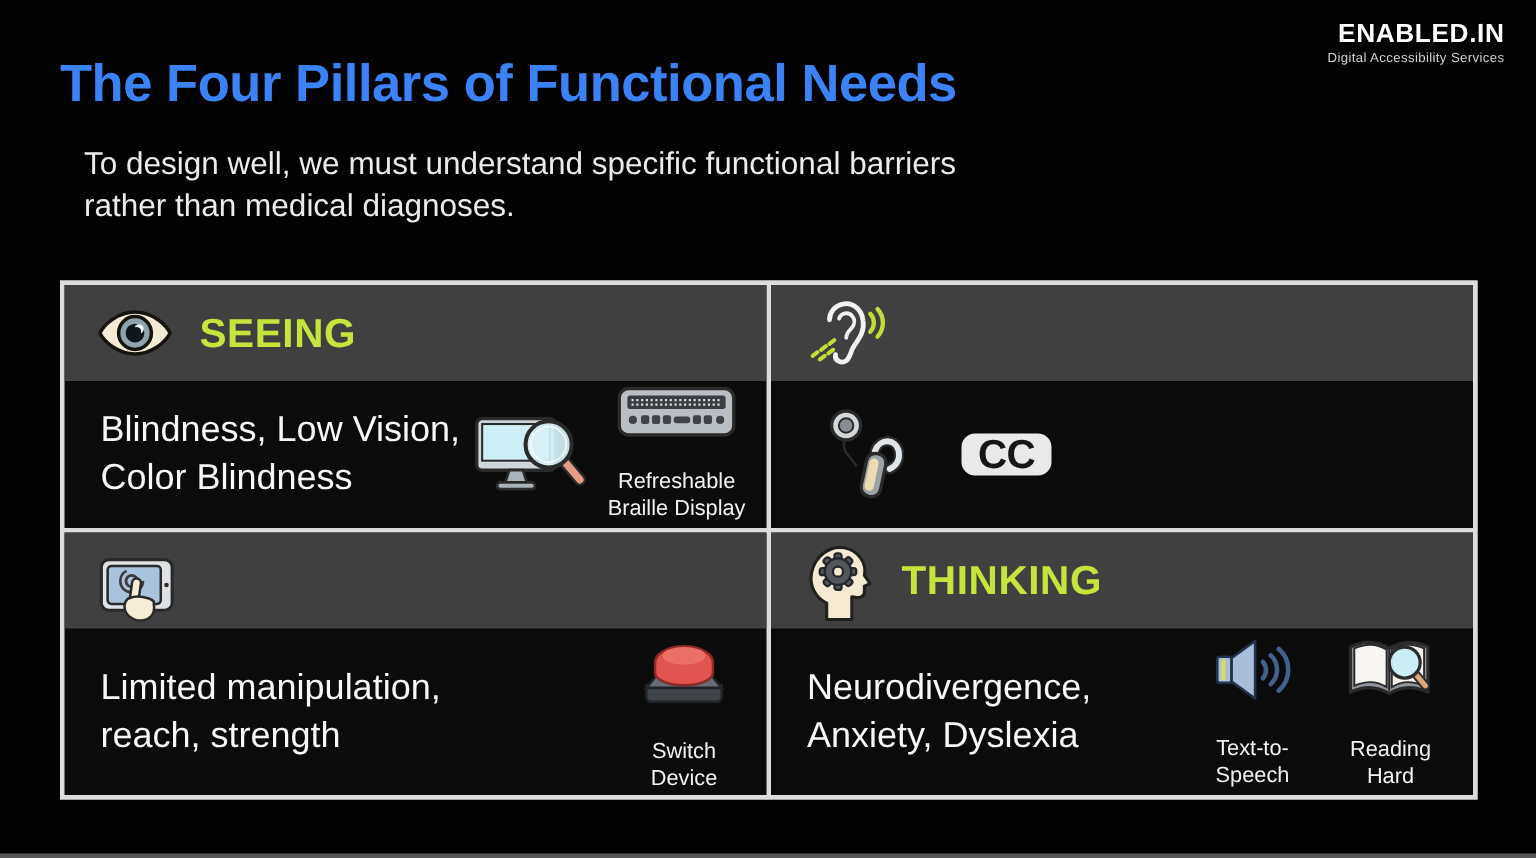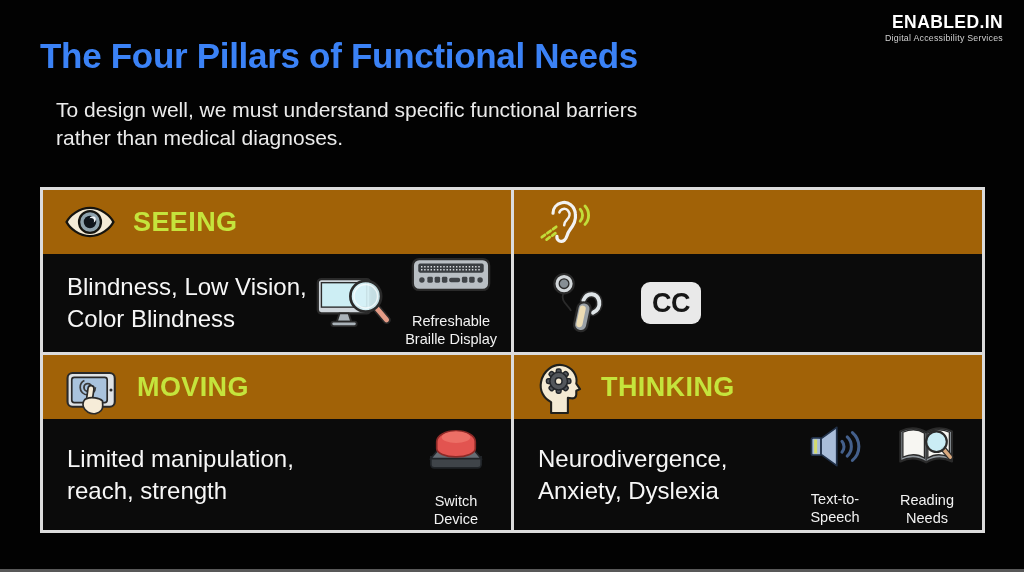--- a/index.html
+++ b/index.html
@@ -9,31 +9,31 @@
   .brand-name{font-size:17.5px;font-weight:bold;color:#ffffff;letter-spacing:.4px;line-height:1.1;}
   .brand-tagline{font-size:8.8px;color:#d2d2d2;letter-spacing:.25px;margin-top:1px;}
   .title{position:absolute;left:40px;top:36px;margin:0;font-size:35px;font-weight:bold;
          color:#3b82f6;letter-spacing:-.3px;}
   .subtitle{position:absolute;left:40px;top:80px;margin:16px;font-size:21px;color:#ebebeb;
             line-height:1.35;white-space:pre-line;}
   .grid{position:absolute;left:40px;top:187px;width:945px;height:346px;box-sizing:border-box;
         display:grid;grid-template-columns:1fr 1fr;grid-template-rows:162px 1fr;
         gap:3px;border:3px solid #dcdcdc;background:#dcdcdc;}
   .cell{display:flex;flex-direction:column;background:#0b0b0b;overflow:hidden;}
-  .cell-header{flex:0 0 64px;height:64px;background:#a16207;display:flex;align-items:center;
+  .cell-header{flex:0 0 64px;height:64px;background:#404040;display:flex;align-items:center;
                padding-left:22px;gap:18px;}
   .pillar-label{font-size:27px;font-weight:bold;color:#c5e43c;letter-spacing:.4px;}
   .cell-body{flex:1;display:flex;align-items:center;justify-content:space-between;
              padding:0 14px 0 24px;}
   .desc{font-size:24px;color:#f7f7f7;line-height:1.32;white-space:pre-line;}
   .aids{display:flex;align-items:center;gap:10px;}
   .aid{display:flex;flex-direction:column;align-items:center;min-width:82px;}
   .aid-label{font-size:14.5px;color:#f2f2f2;text-align:center;line-height:1.22;
              margin-top:21px;white-space:pre-line;}
-  .cc-badge{width:60px;height:42px;background:#e9e9e9;border-radius:9px;display:flex;
+  .cc-badge{width:60px;height:28px;background:#e9e9e9;border-radius:9px;display:flex;
             align-items:center;justify-content:center;font-weight:bold;font-size:27px;
             color:#161616;letter-spacing:-.5px;}
   .icon-overhang{margin-top:16px;overflow:visible;}
   svg{overflow:visible;display:block;}
   .bottom-bar{position:absolute;left:0;bottom:0;width:100%;height:3px;background:#585858;}
 </style>
 </head>
 <body>
 
 <div class="slide">
@@ -140,21 +140,20 @@
           <rect x="3" y="3" width="56" height="40" rx="6" fill="#dfe3e6" stroke="#2a2a2a" stroke-width="2.5"></rect>
           <rect x="8" y="8" width="42" height="30" rx="3" fill="#a9c3dd" stroke="#2a2a2a" stroke-width="2"></rect>
           <circle cx="54.5" cy="23" r="1.8" fill="#2a2a2a"></circle>
           <circle cx="27" cy="20" r="4.5" fill="none" stroke="#3a3a3a" stroke-width="2.2"></circle>
           <circle cx="27" cy="20" r="9" fill="none" stroke="#3a3a3a" stroke-width="2" stroke-dasharray="38 18"></circle>
           <g transform="rotate(8 30 38)">
             <rect x="25" y="18" width="7" height="21" rx="3.5" fill="#f6ecd8" stroke="#2a2a2a" stroke-width="2"></rect>
             <path d="M25 34 c-3 1 -4.5 6 -2.5 10 c2.5 5 9.5 8 15.5 6 c5 -1.7 8 -6 7 -11 l-1 -5 c-4 -3 -14 -3 -19 0 z" fill="#f6ecd8" stroke="#2a2a2a" stroke-width="2"></path>
           </g>
         </svg>
-        <span class="pillar-label">MOVING</span>
       </div>
       <div class="cell-body">
         <div class="desc">Limited manipulation,
 reach, strength</div>
         <div class="aids">
           <div class="aid">
             <svg width="64" height="52" viewBox="0 0 76 62">
               <path d="M8 44 h60 v9 a4 4 0 0 1 -4 4 h-52 a4 4 0 0 1 -4 -4 z" fill="#3f4449" stroke="#202428" stroke-width="2"></path>
               <path d="M8 46 L18 34 h40 L68 46 Z" fill="#666d74" stroke="#202428" stroke-width="2"></path>
               <path d="M15 34 L15 26 A23 13 0 0 1 61 26 L61 34 A23 10 0 0 1 15 34 Z" fill="#e25450" stroke="#8c2a27" stroke-width="2"></path>
@@ -202,21 +201,21 @@
             <svg width="62" height="50" viewBox="0 0 72 58">
               <path d="M5 12 C15 7 25 7 35 13 C45 7 55 7 65 12 V47 C55 42 45 42 35 48 C25 42 15 42 5 47 Z" fill="#8f969c" stroke="#2a2a2a" stroke-width="2.5" stroke-linejoin="round"></path>
               <path d="M8 13 C17 9 26 9.5 33 14 V43 C26 38.5 17 38 8 42 Z" fill="#f7f6f2" stroke="#2a2a2a" stroke-width="1.5"></path>
               <path d="M62 13 C53 9 44 9.5 37 14 V43 C44 38.5 53 38 62 42 Z" fill="#f7f6f2" stroke="#2a2a2a" stroke-width="1.5"></path>
               <line x1="35" y1="14" x2="35" y2="46" stroke="#2a2a2a" stroke-width="1.5"></line>
               <line x1="55.5" y1="33" x2="63" y2="42" stroke="#2a2a2a" stroke-width="7" stroke-linecap="round"></line>
               <line x1="55.5" y1="33" x2="63" y2="42" stroke="#d8a87e" stroke-width="4" stroke-linecap="round"></line>
               <circle cx="47" cy="24" r="12" fill="#c8ecf4" fill-opacity="0.95" stroke="#2a2a2a" stroke-width="2.5"></circle>
             </svg>
             <div class="aid-label">Reading
-Needs</div>
+Hard</div>
           </div>
         </div>
       </div>
     </div>
 
   </div>
 
   <div class="bottom-bar"></div>
 </div>
 

